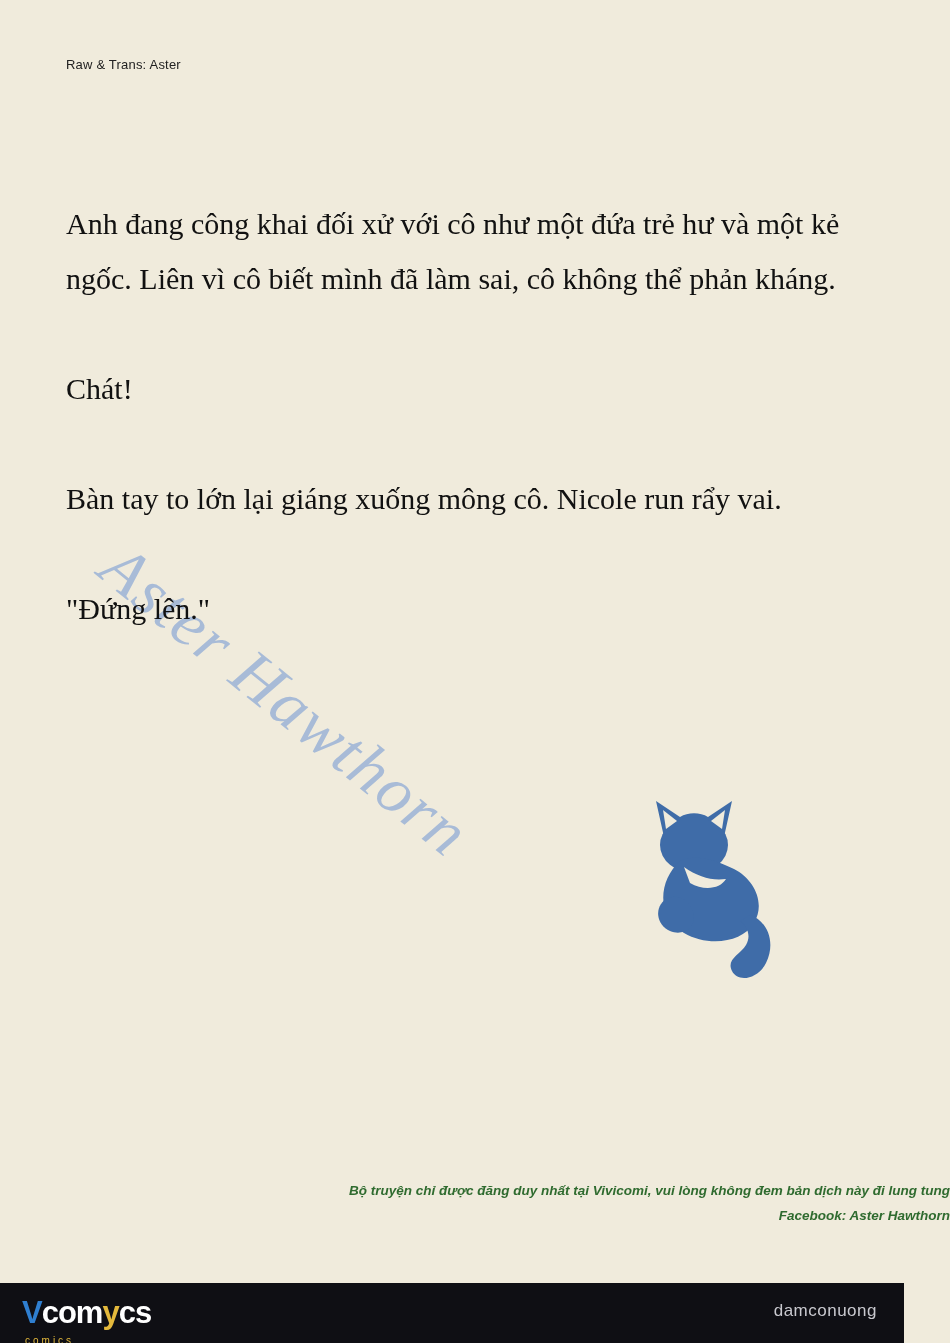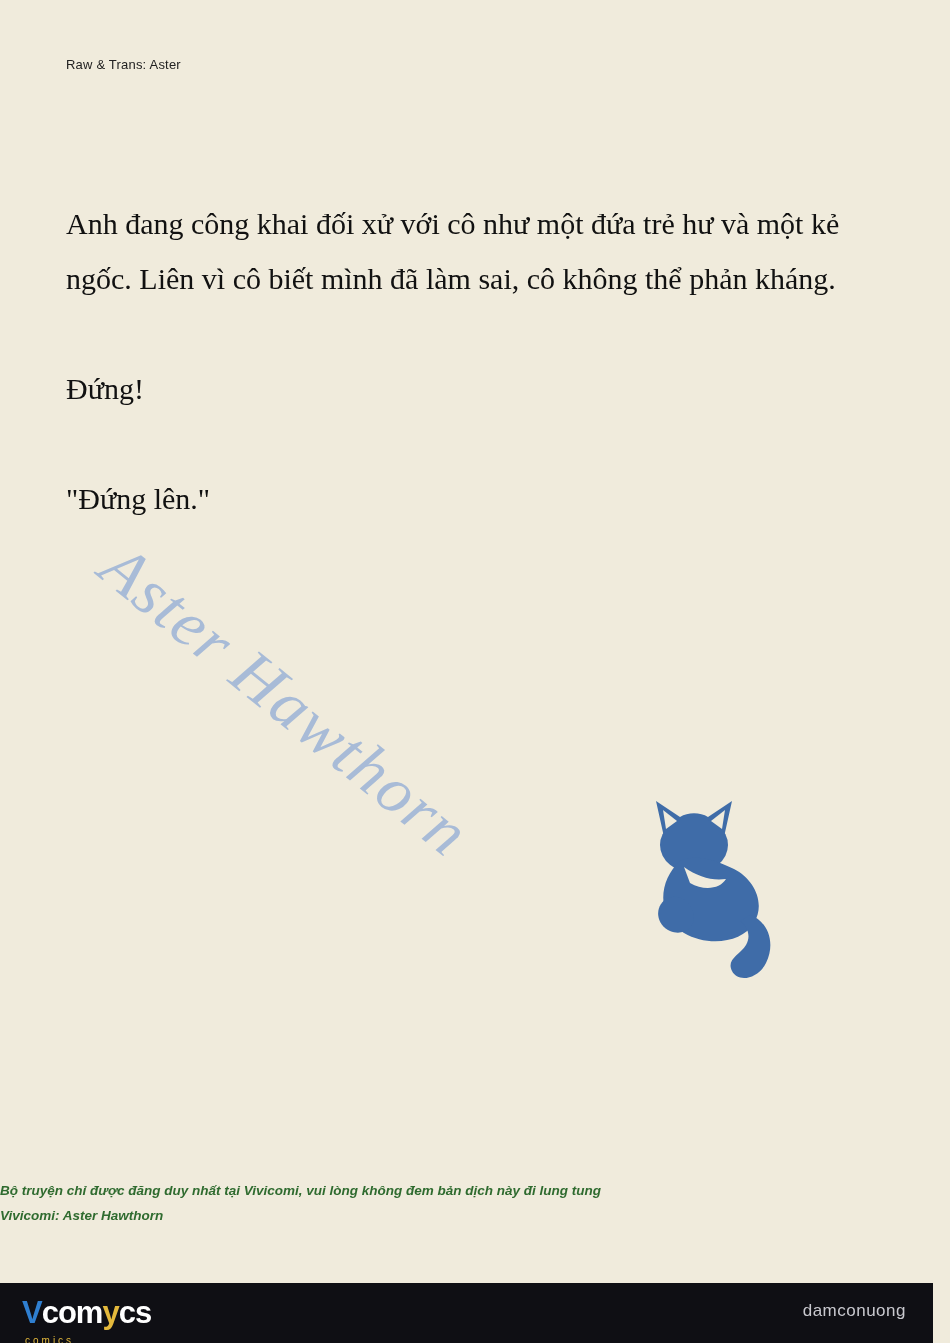--- a/index.html
+++ b/index.html
@@ -86,42 +86,41 @@
     height: 190px;
     z-index: 2;
   }
 
   
   .footer-notes {
     position: absolute;
     left: 0;
     right: 0;
     top: 1178px;
-    text-align: left;
+    text-align: right;
     font-family: "Liberation Sans", sans-serif;
     font-style: italic;
     font-weight: bold;
     font-size: 13.5px;
     color: #2f6b2f;
     line-height: 25px;
   }
   .footer-notes div {
     margin: 0;
   }
 
   
   .bottom-bar {
     position: absolute;
     left: 0;
     bottom: 0;
     width: 904px;
     height: 60px;
     background: #0f0f14;
     z-index: 5;
-    padding-left: 29px;
   }
   .logo {
     position: absolute;
     left: 22px;
     top: 10px;
     font-family: "Liberation Sans", sans-serif;
     font-weight: bold;
     font-size: 31px;
     letter-spacing: -1px;
     color: #ffffff;
@@ -157,21 +156,22 @@
 </style>
 </head>
 <body>
 
 <div class="page">
 
   <div class="credit">Raw &amp; Trans: Aster</div>
 
   <div class="body-text">
     <p class="para">Anh đang công khai đối xử với cô như một đứa trẻ hư và một kẻ ngốc. Liên vì cô biết mình đã làm sai, cô không thể phản kháng.</p>
-    <p class="para">Đứng!</p>
+    <p class="para">Chát!</p>
+    <p class="para">Bàn tay to lớn lại giáng xuống mông cô. Nicole run rẩy vai.</p>
     <p class="para">"Đứng lên."</p>
   </div>
 
   <div class="watermark">
     <div class="watermark-text">Aster Hawthorn</div>
   </div>
 
   <div class="cat">
     <svg viewBox="0 0 130 190" width="130" height="190" aria-hidden="true">
       <g fill="#3f6ca8">
@@ -190,21 +190,21 @@
         <path d="M16 34 L13 15 L27 26 Z"></path>
         <path d="M72 34 L75 15 L61 26 Z"></path>
 
         <path d="M34 72 C48 82 62 86 76 84 C70 94 54 96 40 88 Z"></path>
       </g>
     </svg>
   </div>
 
   <div class="footer-notes">
     <div>Bộ truyện chỉ được đăng duy nhất tại Vivicomi, vui lòng không đem bản dịch này đi lung tung</div>
-    <div>Vivicomi: Aster Hawthorn</div>
+    <div>Facebook: Aster Hawthorn</div>
   </div>
 
   <div class="bottom-bar">
     <div class="logo">
       <span class="v">V</span><span class="c">com</span><span class="y">y</span><span class="c">cs</span>
       <span class="sub">comics</span>
     </div>
     <div class="site-tag">damconuong</div>
   </div>
 

